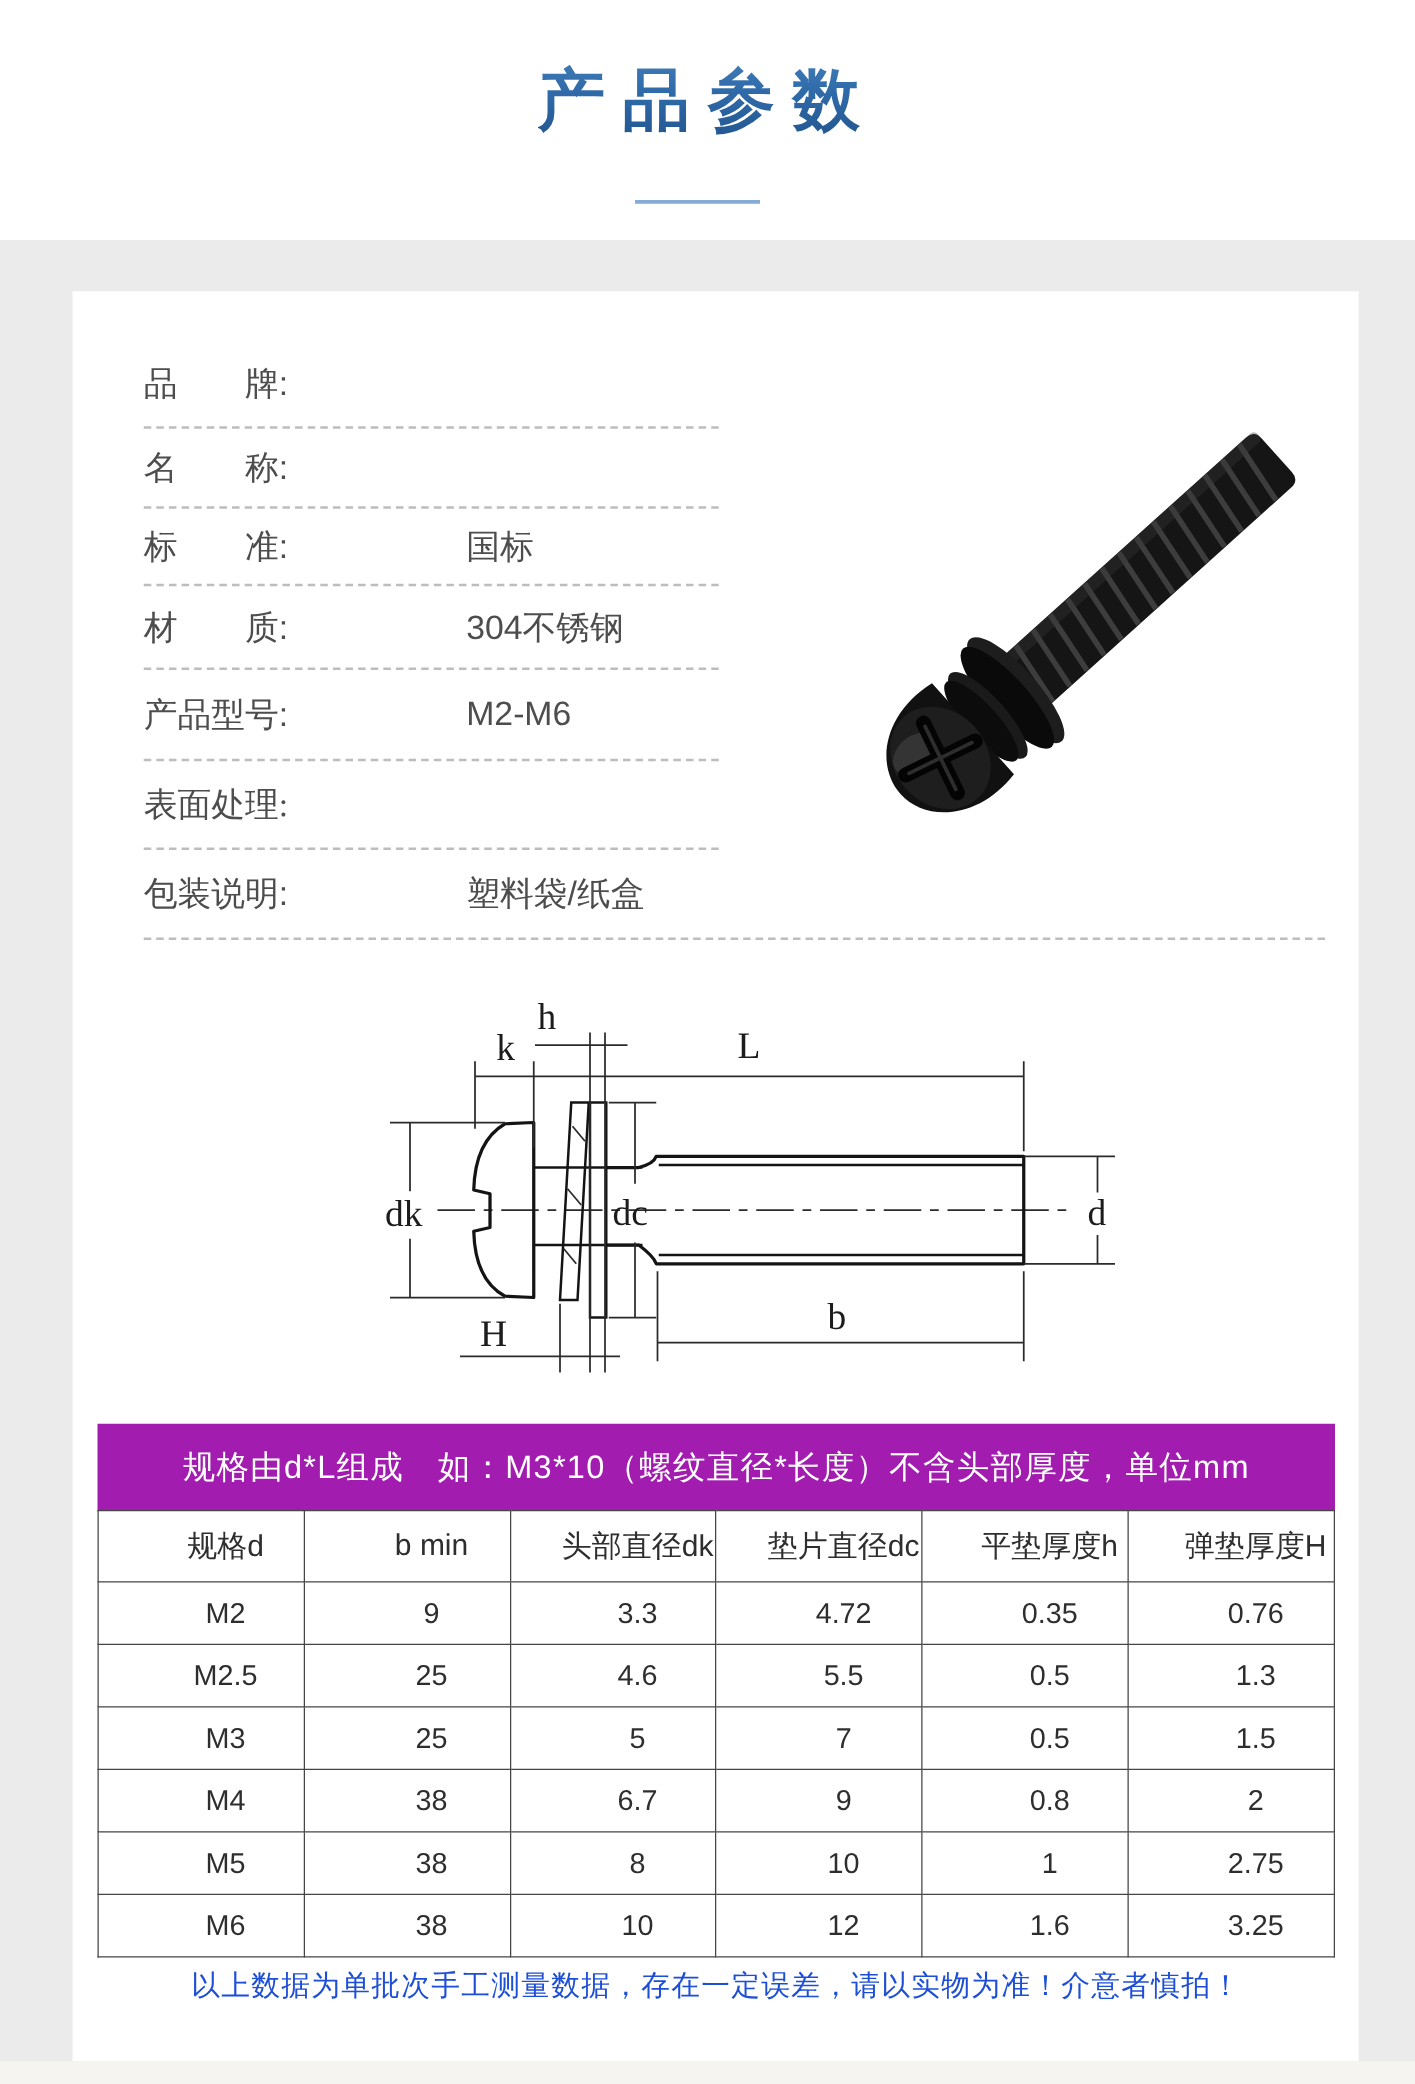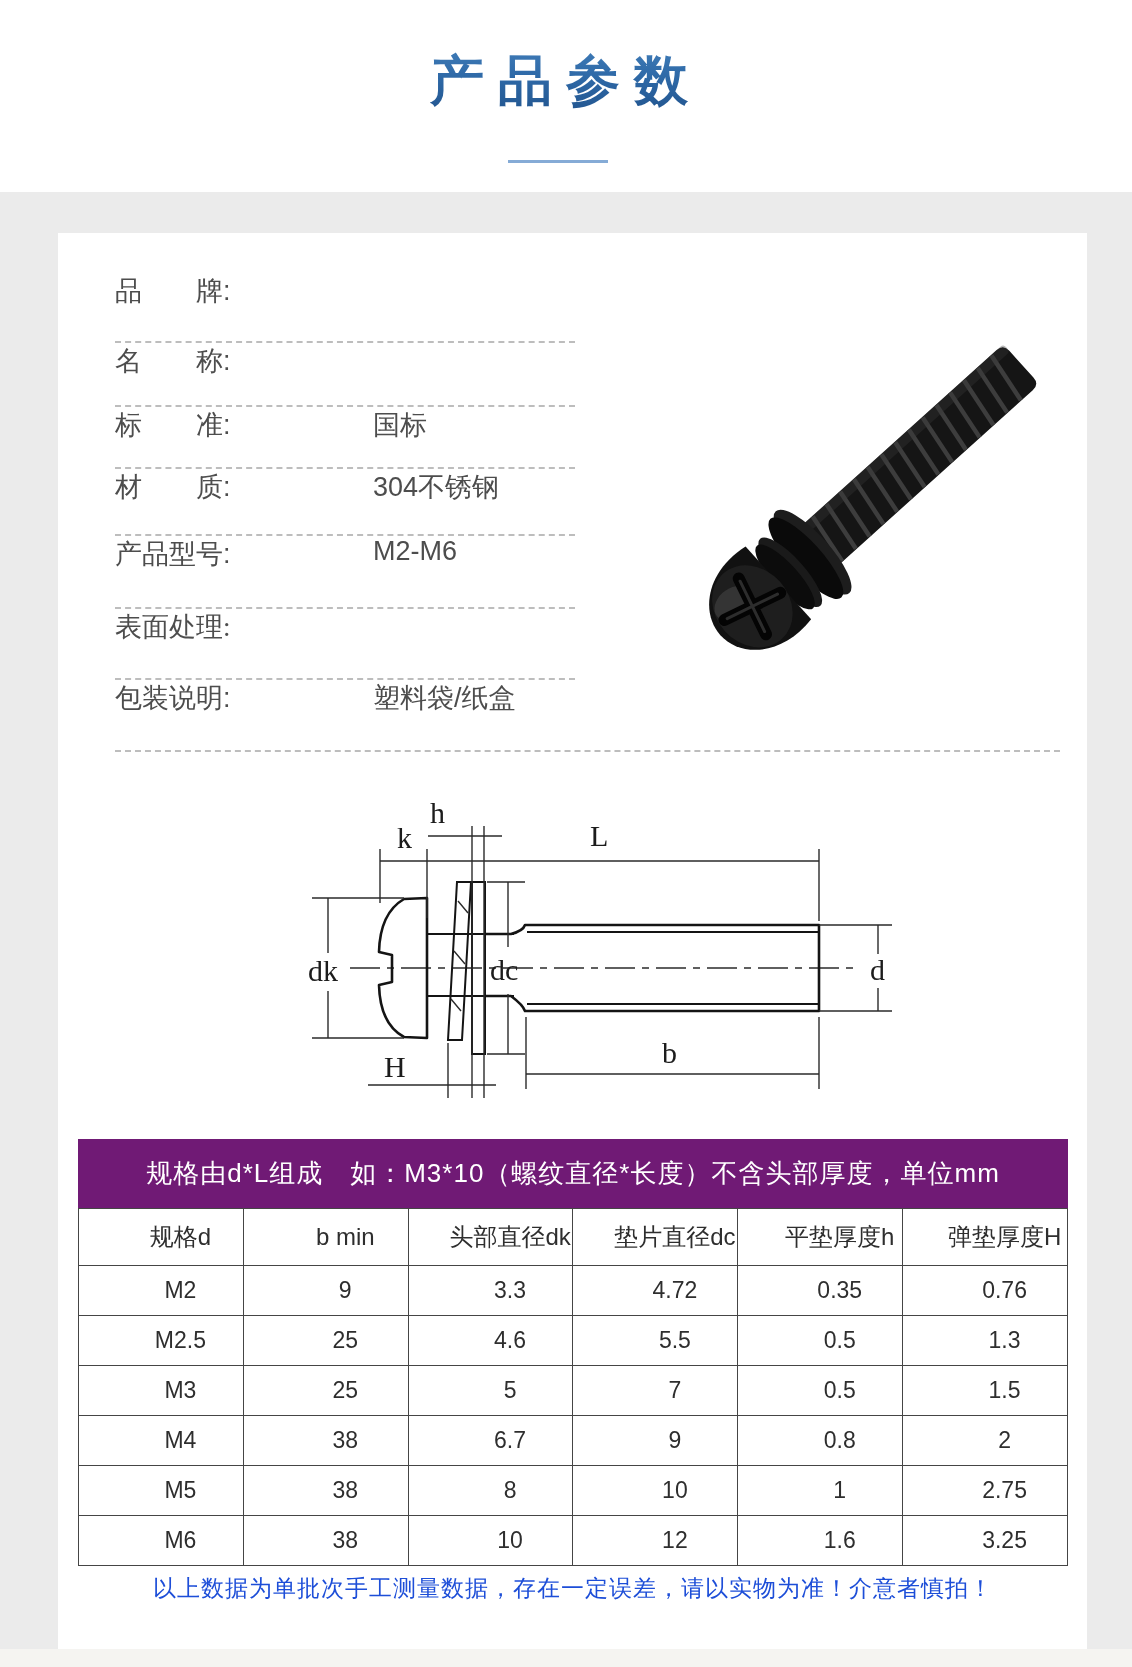--- a/index.html
+++ b/index.html
@@ -17,39 +17,39 @@
   .page-title{
     display:inline-block;font-size:54px;line-height:100px;font-weight:900;letter-spacing:14px;
     color:#2a5d99;
     background:linear-gradient(180deg,#4a87c1 0%,#2f6aa8 45%,#1c4c84 100%);
     -webkit-background-clip:text;background-clip:text;-webkit-text-fill-color:transparent;
   }
   .title-underline{position:absolute;left:508px;top:160px;width:100px;height:3px;background:#85abd6;}
 
   
   .info-list{position:absolute;left:57px;top:40px;width:945px;}
-  .info-row{display:flex;align-items:flex-start;}
+  .info-row{display:flex;align-items:center;}
   .info-label{width:200px;font-size:27px;color:#4d4d4d;white-space:pre;}
   .info-value{font-size:27px;color:#4d4d4d;padding-left:58px;}
   .divider{border-top:2px dashed #bdbdbd;height:0;}
   .divider.short{width:460px;}
   .divider.full{width:945px;}
 
   
   .photo-svg{position:absolute;left:555px;top:50px;}
   .diagram-svg{position:absolute;left:242px;top:518px;}
   .dim{stroke:#2b2b2b;stroke-width:1.4;fill:none;}
   .obj{stroke:#141414;stroke-width:2.6;fill:none;stroke-linejoin:round;}
   .objthin{stroke:#141414;stroke-width:2;fill:none;}
   .dimtext{font-family:"Liberation Serif","DejaVu Serif",serif;font-size:30px;fill:#1c1c1c;}
 
   
   .spec{position:absolute;left:20px;top:906px;width:990px;}
   .spec-banner{
-    height:69px;line-height:69px;background:#701a75;color:#ffffff;text-align:center;
+    height:69px;line-height:69px;background:#a21caf;color:#ffffff;text-align:center;
     font-size:26px;letter-spacing:1px;white-space:pre;
   }
   table.spec-table{width:990px;border-collapse:collapse;table-layout:fixed;}
   table.spec-table th,table.spec-table td{
     border:1px solid #454545;text-align:center;color:#2e2e2e;font-weight:400;padding-left:40px;
   }
   table.spec-table th{height:54px;font-size:24px;}
   table.spec-table td{height:47px;font-size:23px;}
 
   

